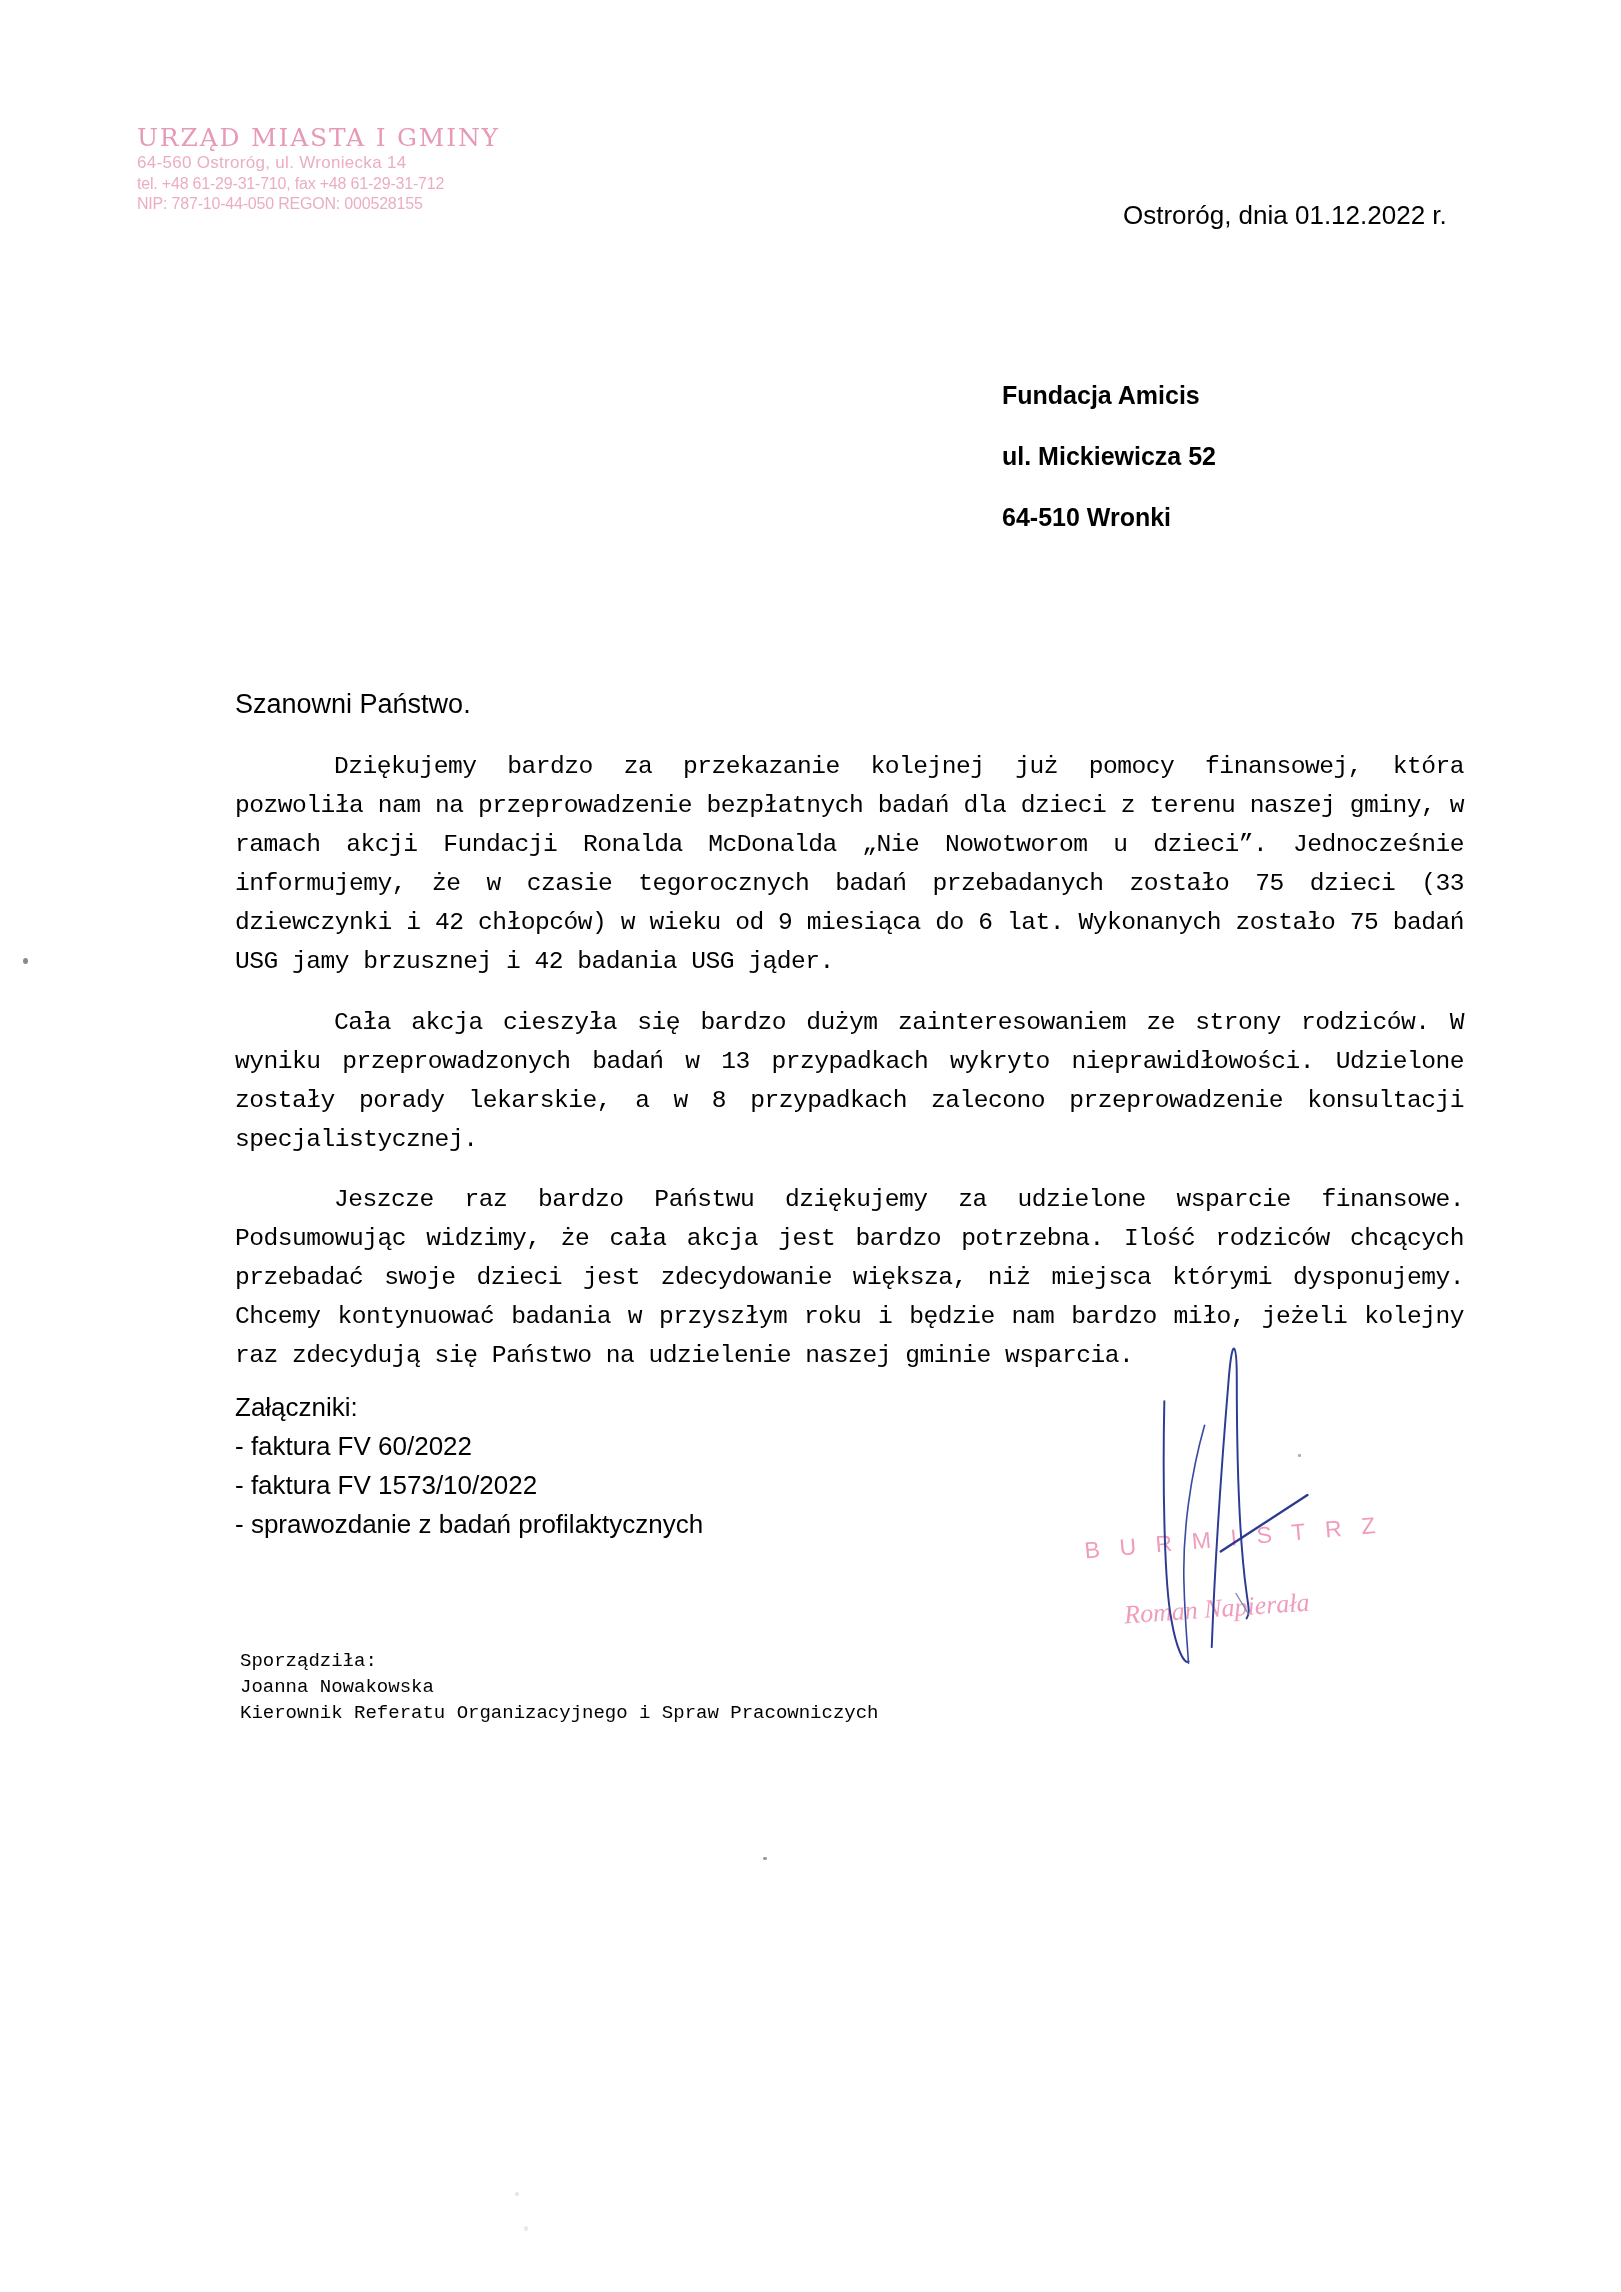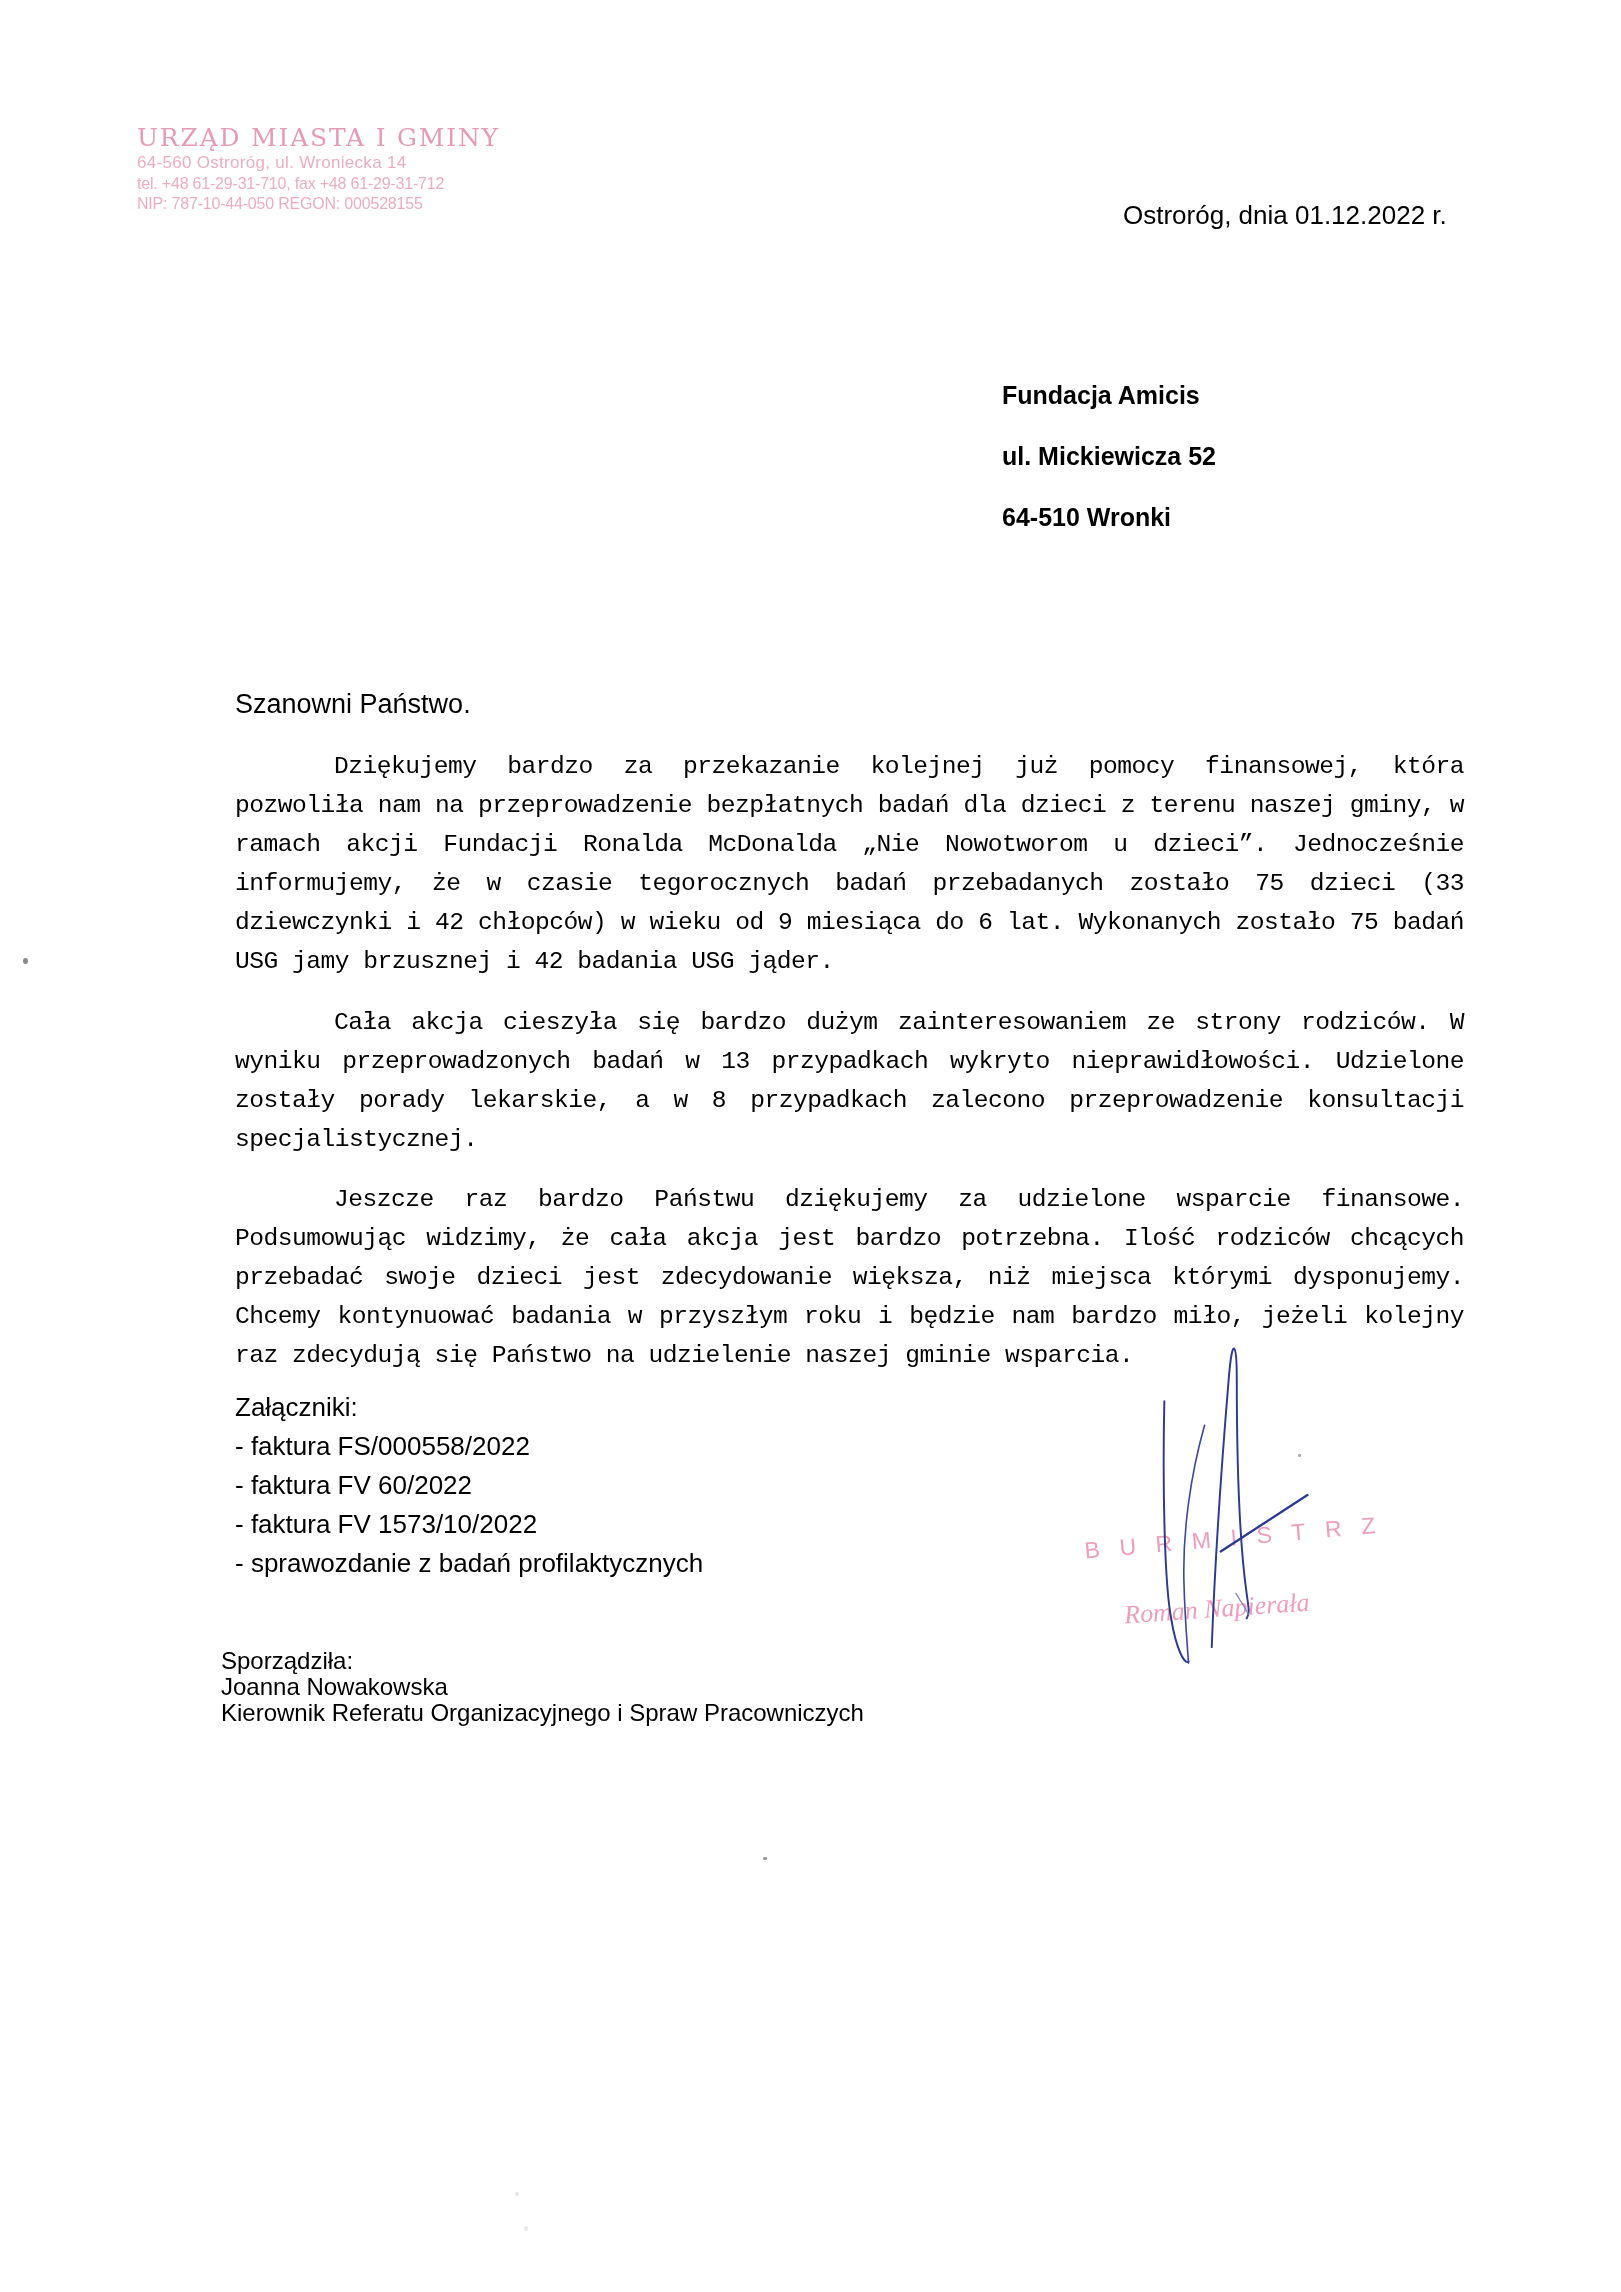--- a/index.html
+++ b/index.html
@@ -20,21 +20,21 @@
     .recipient div { height: 61px; line-height: 39px; white-space: nowrap; }
 
     .salutation { position: absolute; left: 235px; top: 685px; font-size: 27px; line-height: 38px; white-space: nowrap; }
 
     .paragraphs { position: absolute; left: 235px; top: 747px; width: 1229px; font-size: 24.6px; letter-spacing: -0.5px; font-family: Liberation Mono, monospace; }
     .para { text-align: justify; text-indent: 99px; line-height: 39px; margin: 0 0 21.5px 0; }
 
     .attachments { position: absolute; left: 235px; top: 1388px; font-size: 26px; }
     .attachments div { line-height: 39px; white-space: nowrap; }
 
-    .prepared { position: absolute; left: 221px; top: 1648px; font-size: 24px; }
+    .prepared { position: absolute; left: 240px; top: 1648px; font-size: 19px; font-family: Liberation Mono, monospace; }
     .prepared div { line-height: 26px; white-space: nowrap; }
 
     
     .sig-area { position: absolute; left: 1057px; top: 1325px; width: 322px; height: 358px; }
     .stamp-title { position: absolute; left: 27px; top: 199px; font-family: "Liberation Sans", sans-serif; font-size: 23px; letter-spacing: 19.7px; color: #ef9cbd; transform: rotate(-5deg); white-space: nowrap; }
     .stamp-name { position: absolute; left: 67px; top: 269px; font-family: "Liberation Serif", serif; font-style: italic; font-size: 26px; color: #ef9cbd; transform: rotate(-4deg); white-space: nowrap; }
     .signature { position: absolute; left: 0; top: 0; width: 322px; height: 358px; }
 
     .speck { position: absolute; border-radius: 50%; }
   </style>
@@ -61,21 +61,20 @@
   <div class="salutation body-text">Szanowni Państwo.</div>
 
   <div class="paragraphs body-text">
     <p class="para">Dziękujemy bardzo za przekazanie kolejnej już pomocy finansowej, która pozwoliła nam na przeprowadzenie  bezpłatnych badań dla dzieci z terenu naszej gminy, w ramach akcji Fundacji Ronalda McDonalda „Nie Nowotworom u dzieci”. Jednocześnie informujemy, że w czasie tegorocznych badań przebadanych zostało 75 dzieci (33 dziewczynki i 42 chłopców) w wieku od 9 miesiąca do 6 lat. Wykonanych zostało 75 badań USG jamy brzusznej i 42 badania USG jąder.</p>
     <p class="para">Cała akcja cieszyła się bardzo dużym zainteresowaniem ze strony rodziców. W wyniku przeprowadzonych badań w 13 przypadkach wykryto nieprawidłowości.  Udzielone zostały porady lekarskie, a w 8 przypadkach zalecono przeprowadzenie konsultacji specjalistycznej.</p>
     <p class="para">Jeszcze raz bardzo Państwu dziękujemy za udzielone wsparcie finansowe. Podsumowując widzimy, że cała akcja jest bardzo potrzebna. Ilość rodziców chcących przebadać swoje dzieci jest zdecydowanie większa, niż miejsca którymi dysponujemy. Chcemy kontynuować badania w przyszłym roku i  będzie nam bardzo miło, jeżeli kolejny raz zdecydują się Państwo na udzielenie naszej gminie wsparcia.</p>
   </div>
 
   <div class="attachments body-text">
     <div>Załączniki:</div>
-    <div>- faktura FS/000558/2022</div>
     <div>- faktura FV 60/2022</div>
     <div>- faktura FV 1573/10/2022</div>
     <div>- sprawozdanie z badań profilaktycznych</div>
   </div>
 
   <div class="prepared body-text">
     <div>Sporządziła:</div>
     <div>Joanna Nowakowska</div>
     <div>Kierownik Referatu Organizacyjnego i Spraw Pracowniczych</div>
   </div>

